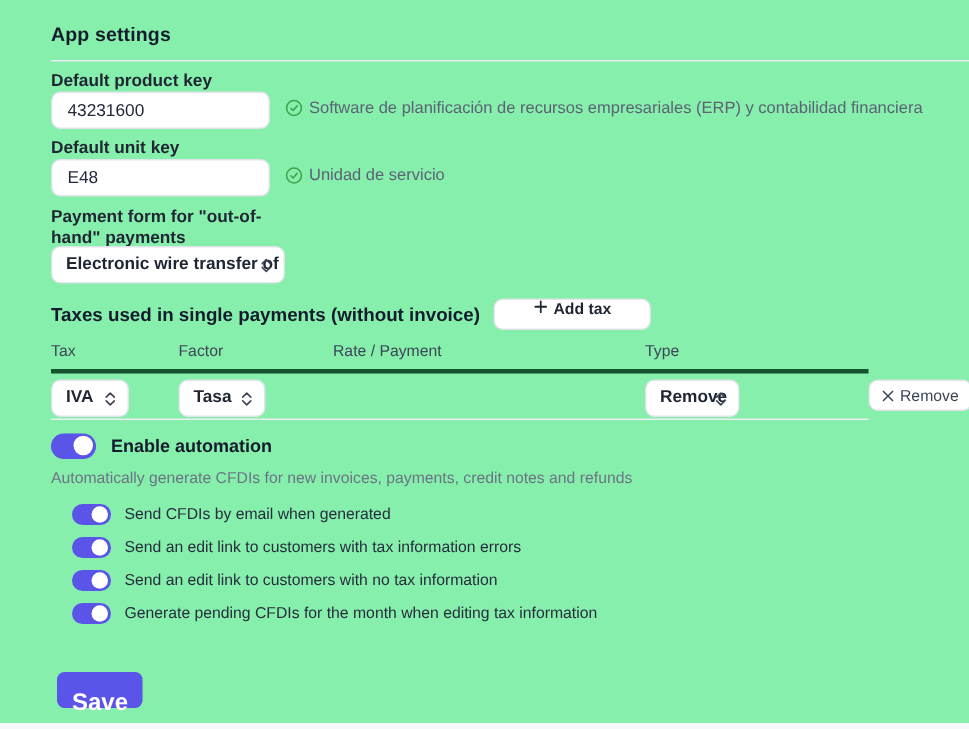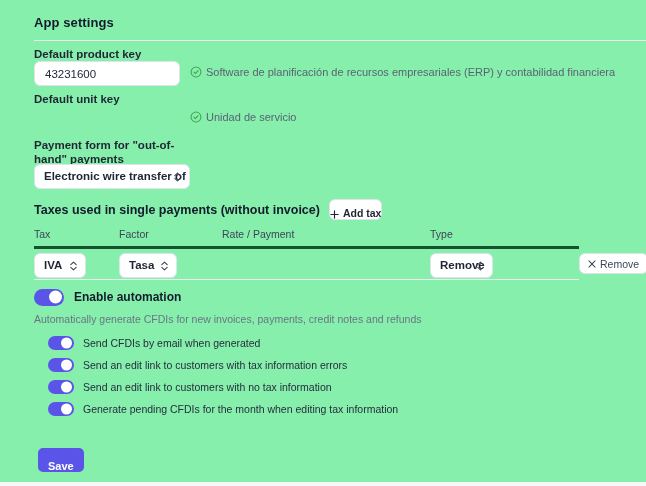--- a/index.html
+++ b/index.html
@@ -106,26 +106,26 @@
   }
   #sel-payform { position: absolute; left: 34px; top: 164px; width: 156px; }
 
   
   .taxes-head-row {
     position: absolute; left: 34px; top: 199px;
     display: flex; align-items: center; gap: 9px;
   }
   .taxes-title { font-size: 12.5px; font-weight: bold; color: #141b2d; }
   .add-tax-btn {
-    display: inline-flex; align-items: flex-end; gap: 4px;
+    display: inline-flex; align-items: flex-start; gap: 4px;
     border: 1px solid #dfe3ea;
     border-radius: 6px;
     background: #fff;
     height: 21px;
-    padding: 0 0;
+    padding: 0 26px;
     font-size: 10.5px;
     font-weight: bold;
     color: #1f2533;
     cursor: pointer;
     font-family: "Liberation Sans", sans-serif;
   }
   .plus-ico { width: 9px; height: 9px; display:block; }
 
   
   .tax-table { position: absolute; left: 34px; top: 228px; width: 545px; }
@@ -211,21 +211,21 @@
   
   .save-btn {
     position: absolute;
     left: 38px; top: 448px;
     background: #5b54e8;
     color: #fff;
     border: none;
     border-radius: 5px;
     height: 21px;
     padding: 12px 10px;
-    font-size: 11px;
+    font-size: 16px;
     font-weight: bold;
     font-family: "Liberation Sans", sans-serif;
     cursor: pointer;
   }
 
   .bottom-strip {
     position: absolute;
     left: 0; bottom: 0;
     width: 646px; height: 4px;
     background: #f7f8fa;
@@ -245,20 +245,21 @@
     <span>
       <svg class="check-ico" viewBox="0 0 16 16" fill="none" aria-hidden="true">
         <circle cx="8" cy="8" r="6.6" stroke="#3FA34D" stroke-width="1.4"></circle>
         <path d="M5.2 8.2l2 2 3.6-4.1" stroke="#3FA34D" stroke-width="1.4" stroke-linecap="round" stroke-linejoin="round"></path>
       </svg>
     </span>
     <span>Software de planificación de recursos empresariales (ERP) y contabilidad financiera</span>
   </div>
 
   <label class="field-label" id="lbl-unit">Default unit key</label>
+  <input class="text-input" id="inp-unit" type="text" value="E48" style="">
   <div class="valid-note" id="note-unit">
     <span>
       <svg class="check-ico" viewBox="0 0 16 16" fill="none" aria-hidden="true">
         <circle cx="8" cy="8" r="6.6" stroke="#3FA34D" stroke-width="1.4"></circle>
         <path d="M5.2 8.2l2 2 3.6-4.1" stroke="#3FA34D" stroke-width="1.4" stroke-linecap="round" stroke-linejoin="round"></path>
       </svg>
     </span>
     <span>Unidad de servicio</span>
   </div>
 

